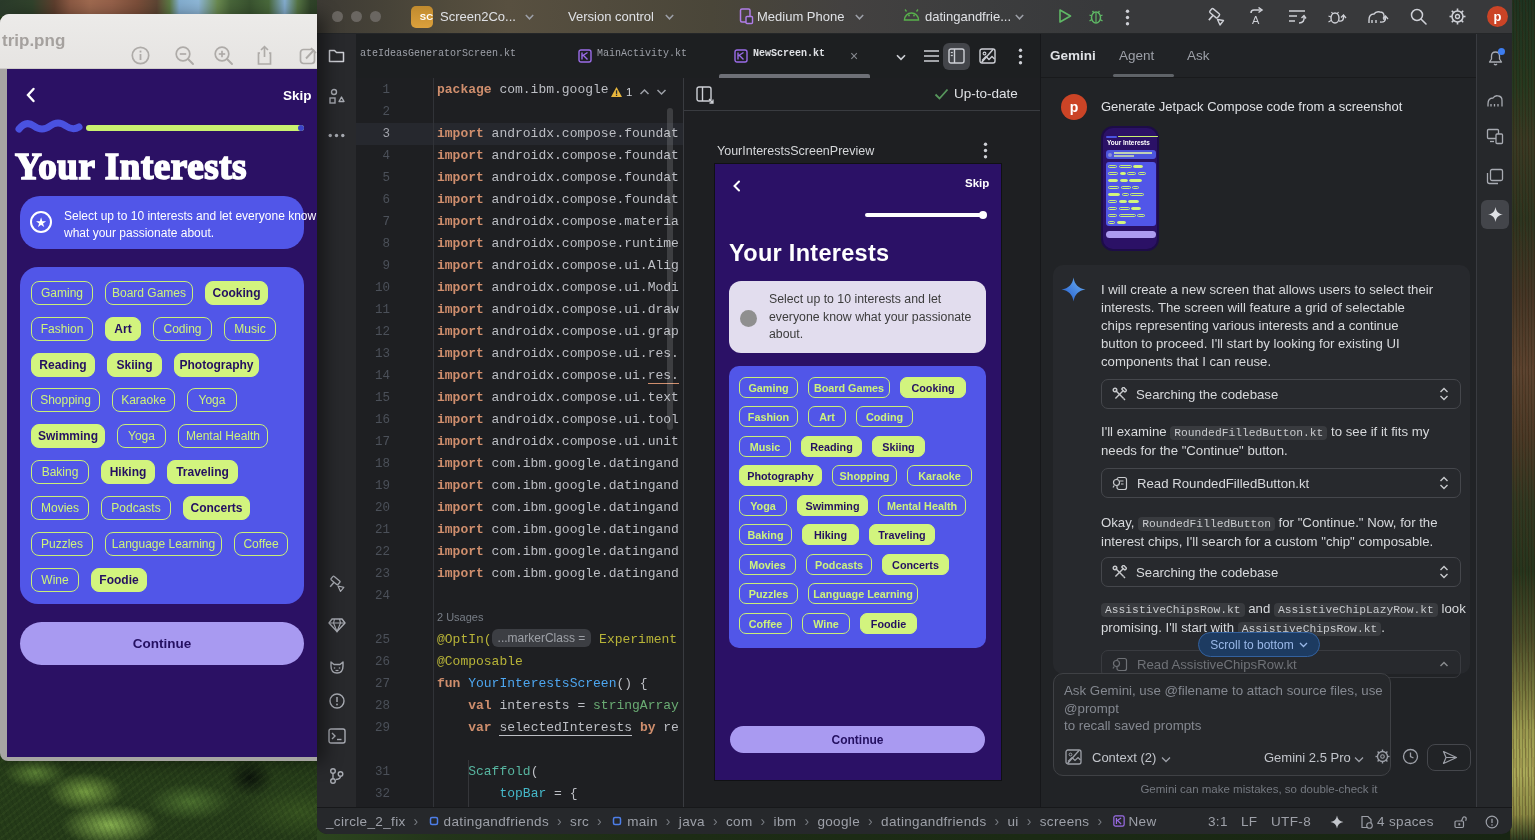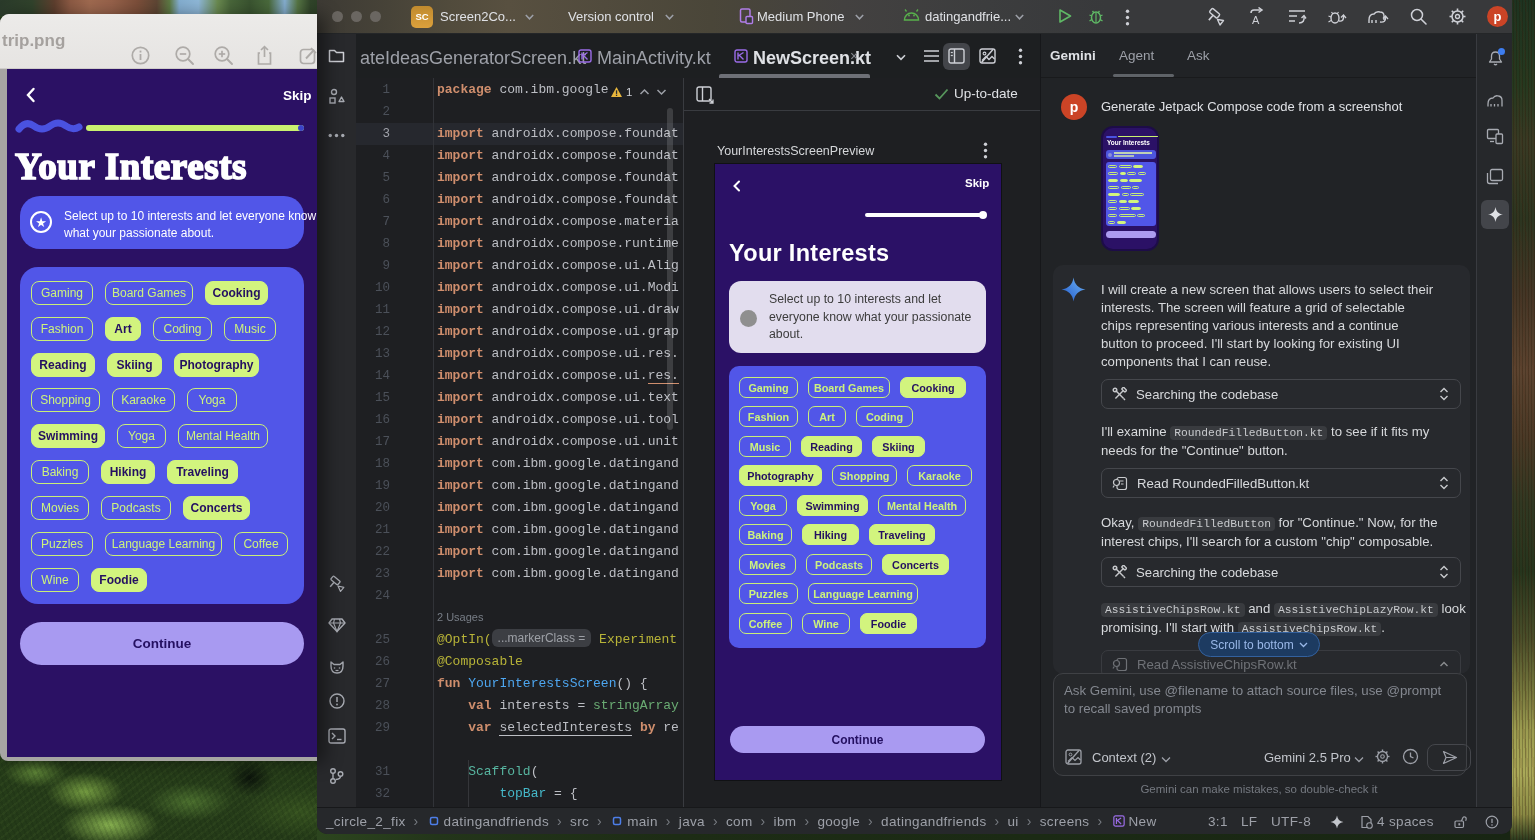--- a/index.html
+++ b/index.html
@@ -47,21 +47,21 @@
 .mr i{height:3.2px;border-radius:1.6px;border:0.7px solid #c9ef78;}
 .mr i.mf{background:#d2f47e;border-color:#d2f47e;}
 .bsep{font-style:normal;color:#787c82;margin:0 8px;font-size:14px;}
 
 
 #ide{left:317px;top:0;width:1195px;height:834px;background:#1e1f22;border-radius:0 0 10px 10px;overflow:hidden;}
 #toolbar{left:0;top:0;width:1195px;height:34px;background:linear-gradient(90deg,#3d3a34 0%,#474338 6%,#514b3c 11%,#585040 16%,#514b3d 24%,#4a4639 33%,#434140 44%,#3c3d3e 56%,#38393b 66%,#38393b 100%);border-bottom:1px solid #242628;}
 .tl{position:absolute;top:11px;width:11px;height:11px;border-radius:50%;background:#6a6661;}
 .tbt{position:absolute;top:9px;font-size:13px;color:#dfe1e5;}
 .tbi{position:absolute;top:7px;}
-.tabt{position:absolute;top:14px;font-size:18px;color:#9da0a8;}
+.tabt{position:absolute;top:14px;font-size:10px;color:#9da0a8;font-family:Liberation Mono, monospace;}
 .lsi{position:absolute;left:11px;}
 #tabrow{left:39px;top:34px;width:1001px;height:44px;background:#1d1f21;}
 #leftstrip{left:0;top:34px;width:39px;height:773px;background:#28292c;}
 #editor{left:39px;top:78px;width:327px;height:729px;background:#1e1f22;overflow:hidden;}
 #prevpanel{left:366px;top:78px;width:357px;height:729px;background:#1e1f22;border-left:1px solid #393b40;overflow:hidden;}
 #gemini{left:723px;top:34px;width:436px;height:773px;background:#212326;border-left:1px solid #16171a;overflow:hidden;}
 #rightstrip{left:1159px;top:34px;width:36px;height:773px;background:#26282b;border-left:1px solid #393b40;}
 #statusbar{left:0;top:807px;width:1195px;height:27px;background:#26282b;border-top:1px solid #17181a;display:flex;align-items:center;color:#9da0a8;font-size:13.5px;letter-spacing:0.35px;}
 .ln{position:absolute;left:0;width:34px;text-align:right;color:#4b5059;font-family:"Liberation Mono",monospace;font-size:12px;}
 .cl{position:absolute;left:81px;color:#bcbec4;}
@@ -173,21 +173,21 @@
       </div>
    <div class="abs" style="left:13px;top:553px;width:284px;height:43px;background:#a89af1;border-radius:22px;color:#241061;font-weight:bold;font-size:13.5px;display:flex;align-items:center;justify-content:center;">Continue</div>
  </div>
 </div>
 
 <div id="ide" class="abs">
  <div id="toolbar" class="abs">
   <div class="tl" style="left:15px"></div>
       <div class="tl" style="left:34px"></div>
       <div class="tl" style="left:53px"></div>
-  <div class="abs" style="left:94px;top:6px;width:22px;height:22px;border-radius:5px;background:linear-gradient(180deg,#c08a2e,#dca13c);color:#fff;font-weight:bold;font-size:9.5px;text-align:center;line-height:22px;">SC</div>
+  <div class="abs" style="left:94px;top:6px;width:22px;height:22px;border-radius:5px;background:linear-gradient(180deg,#c08a2e,#dca13c);color:#fff;font-weight:bold;font-size:9.5px;text-align:right;line-height:22px;">SC</div>
   <span class="tbt" style="left:123px">Screen2Co...</span>
       <svg class="abs" style="left:207px;top:13px" width="11" height="8" viewBox="0 0 11 8">
         <path d="M1.8 2 L5.5 5.8 L9.2 2" stroke="#9da0a8" stroke-width="1.5" fill="none"></path>
       </svg>
   <span class="tbt" style="left:251px">Version control</span>
       <svg class="abs" style="left:347px;top:13px" width="11" height="8" viewBox="0 0 11 8">
         <path d="M1.8 2 L5.5 5.8 L9.2 2" stroke="#9da0a8" stroke-width="1.5" fill="none"></path>
       </svg>
   <svg class="tbi" style="left:421px" width="17" height="19" viewBox="0 0 17 19">
         <rect x="2.5" y="2" width="9.5" height="13" rx="1.5" stroke="#b07de8" stroke-width="1.5" fill="none"></rect>
@@ -633,21 +633,21 @@
         </svg>
         <span style="color:#9a9da3">Read AssistiveChipsRow.kt</span>
         <svg class="gchev" width="12" height="8" viewBox="0 0 12 8">
           <path d="M2.5 6 L6 2.5 L9.5 6" stroke="#c8cacd" stroke-width="1.4" fill="none"></path>
         </svg>
       </div>
   <div class="abs" style="left:157px;top:598px;width:122px;height:25px;background:#1d3b61;border:1px solid #33619e;border-radius:13px;color:#9ab8e8;font-size:12px;display:flex;align-items:center;justify-content:center;gap:5px;">Scroll to bottom <svg width="9" height="6" viewBox="0 0 9 6">
           <path d="M1 1 L4.5 4.5 L8 1" stroke="#9ab8e8" stroke-width="1.3" fill="none"></path>
         </svg></div>
 
-  <div class="abs" style="left:12px;top:639px;width:414px;height:103px;background:#26282b;border:1px solid #3f4145;border-radius:10px;">
+  <div class="abs" style="left:12px;top:639px;width:338px;height:103px;background:#26282b;border:1px solid #3f4145;border-radius:10px;">
     <div class="abs" style="left:10px;top:8px;font-size:13.3px;color:#848890;line-height:17.5px;">Ask Gemini, use @filename to attach source files, use @prompt<br>to recall saved prompts</div>
     <svg class="abs" style="left:11px;top:75px" width="17" height="16" viewBox="0 0 17 16">
           <rect x="1" y="1" width="15" height="14" rx="2" stroke="#9da0a8" stroke-width="1.3" fill="none"></rect>
           <circle cx="5.5" cy="5.5" r="1.4" stroke="#9da0a8" stroke-width="1" fill="none"></circle>
           <path d="M3 12.5 L7 8.5 L10 11.5 L13 8.5 L15.5 11" stroke="#9da0a8" stroke-width="1.2" fill="none"></path>
           <line x1="14" y1="1.5" x2="2.5" y2="14.5" stroke="#9da0a8" stroke-width="1.3"></line>
         </svg>
     <span class="abs" style="left:38px;top:76px;font-size:13px;color:#c2c5cb;">Context (2)</span>
     <svg class="abs" style="left:107px;top:82px" width="10" height="7" viewBox="0 0 10 7">
           <path d="M1 1.5 L5 5.5 L9 1.5" stroke="#9da0a8" stroke-width="1.3" fill="none"></path>

